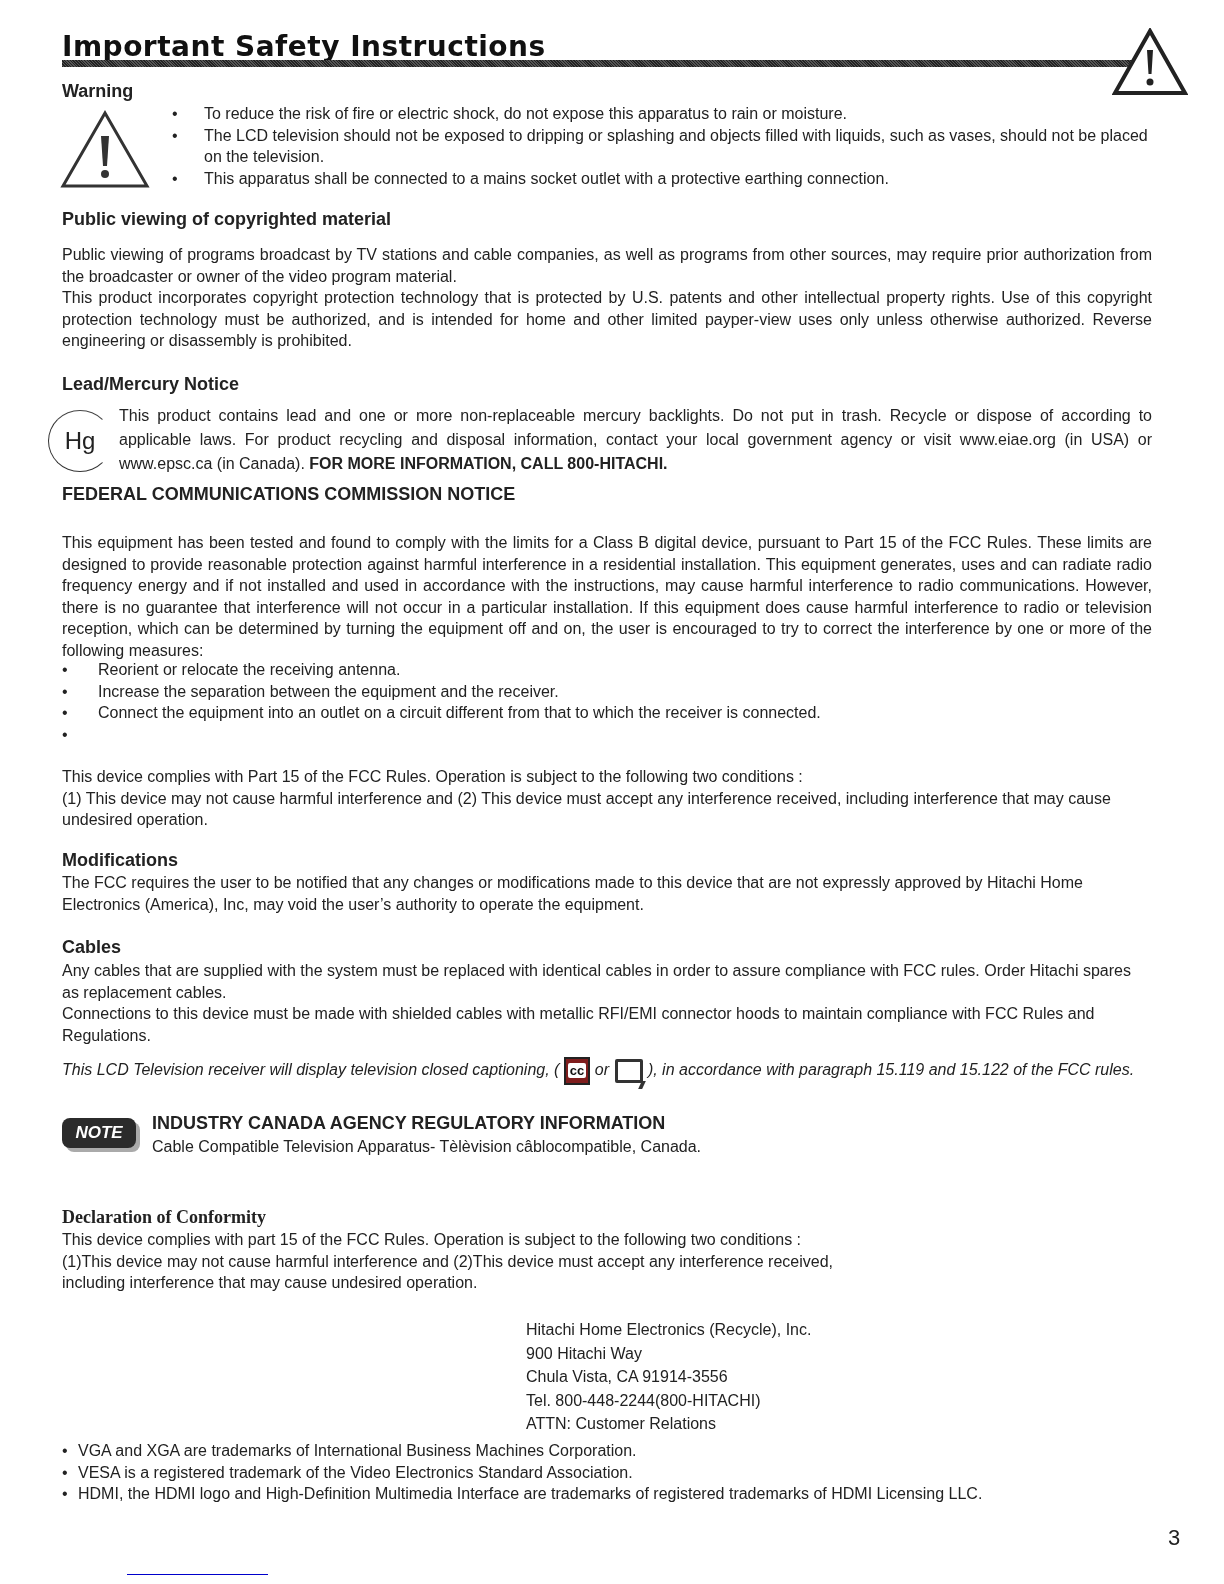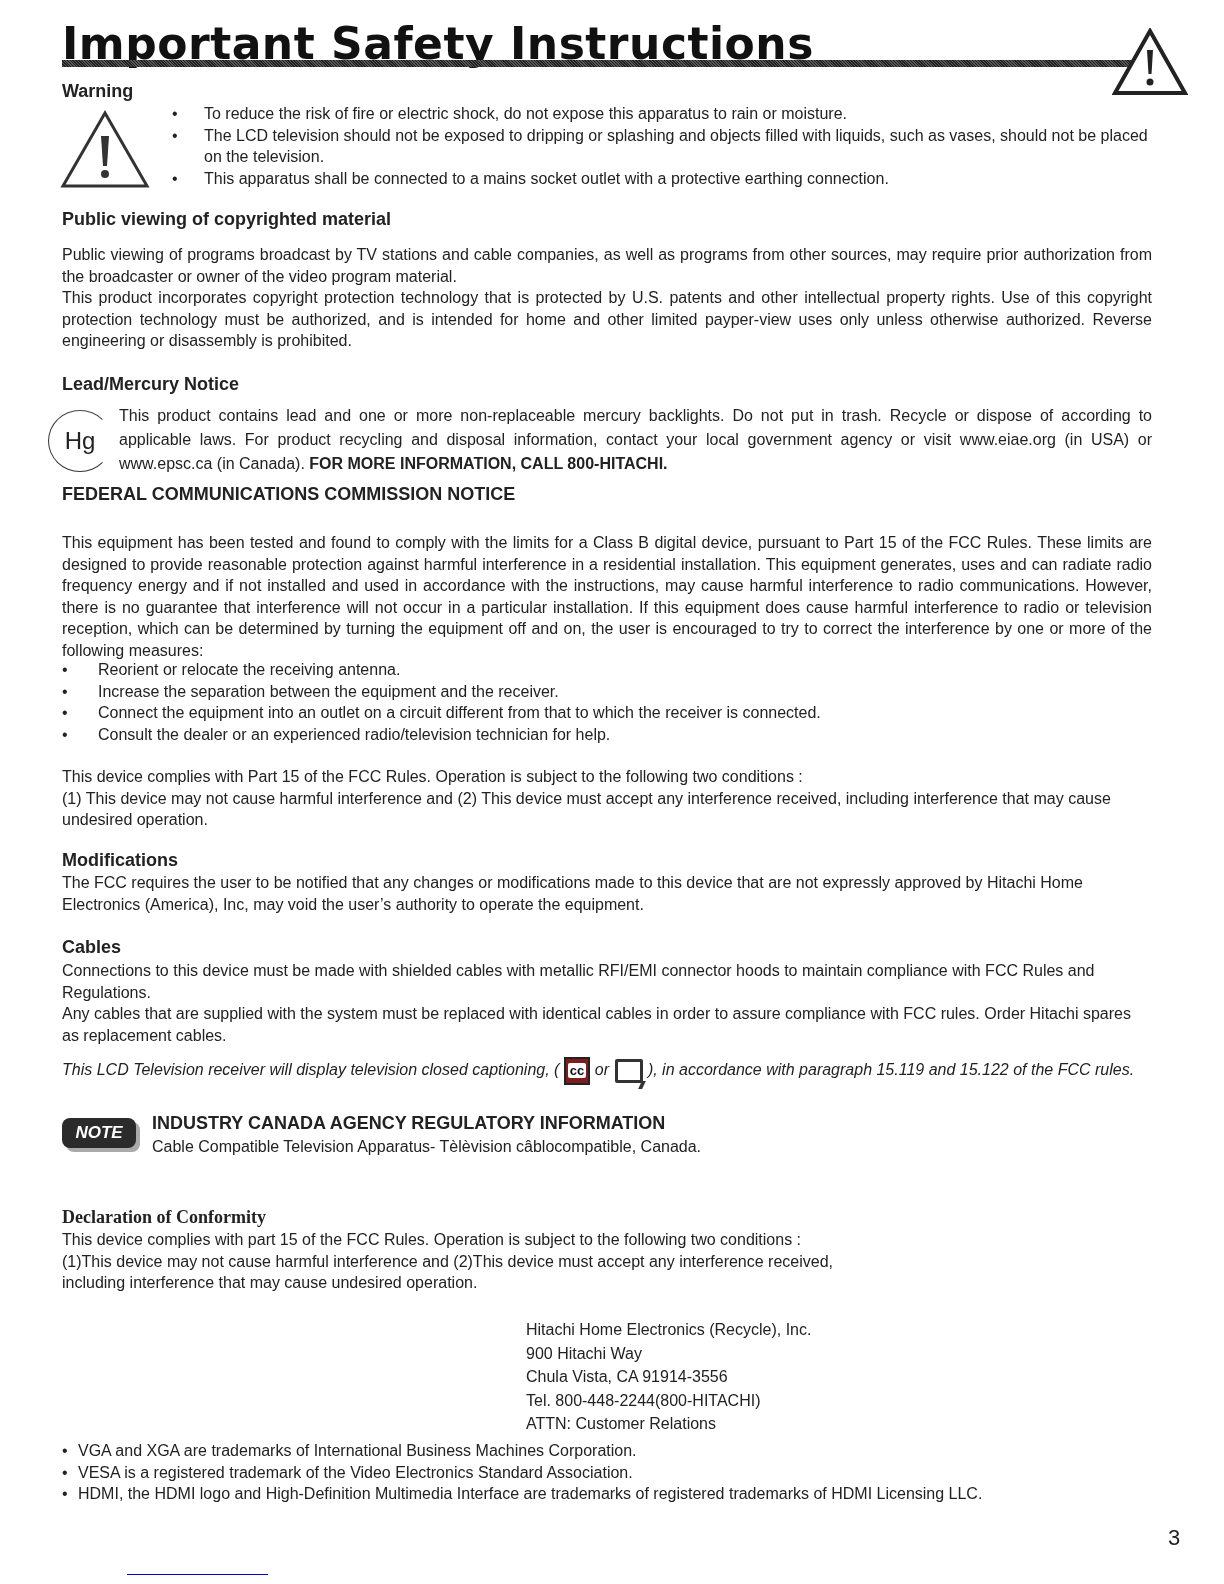--- a/index.html
+++ b/index.html
@@ -2,21 +2,21 @@
 <html><head>
 <meta charset="utf-8">
 <style>
   html, body { margin: 0; padding: 0; background: #ffffff; }
   body {
     width: 1224px; height: 1584px; position: relative; overflow: hidden;
     font-family: "Liberation Sans", sans-serif; color: #1a1a1a;
   }
   .abs { position: absolute; }
   .title {
-    left: 62px; top: 18px; font-size: 44px; font-weight: bold; letter-spacing: 0.5px;
+    left: 62px; top: 30px; font-size: 28px; font-weight: bold; letter-spacing: 0.5px;
     font-family: "DejaVu Sans", sans-serif; color: #111;
   }
   .title-rule {
     left: 62px; top: 60px; width: 1080px; height: 7px; background: #333;
     background-image: repeating-linear-gradient(45deg, #222 0 1px, #555 1px 2px);
   }
   .tri-big { left: 1112px; top: 28px; width: 76px; height: 68px; }
   .h { font-size: 18px; font-weight: bold; color: #222; }
   .p { font-size: 16px; line-height: 21.5px; color: #222; }
   .just { text-align: justify; text-align-last: left; }
@@ -87,34 +87,34 @@
 <div class="abs p just" style="left:119px; top:404px; width:1033px; line-height:24px;">
   <span>This product contains lead and one or more non-replaceable mercury backlights. Do not put in trash. Recycle or dispose of according to applicable laws. For product recycling and disposal information, contact your local government agency or visit www.eiae.org (in USA) or www.epsc.ca (in Canada). </span><b>FOR MORE INFORMATION, CALL 800-HITACHI.</b>
 </div>
 
 <div class="abs h" style="left:62px; top:484px;">FEDERAL COMMUNICATIONS COMMISSION NOTICE</div>
 <div class="abs p just" style="left:62px; top:532px; width:1090px;">This equipment has been tested and found to comply with the limits for a Class B digital device, pursuant to Part 15 of the FCC Rules. These limits are designed to provide reasonable protection against harmful interference in a residential installation. This equipment generates, uses and can radiate radio frequency energy and if not installed and used in accordance with the instructions, may cause harmful interference to radio communications. However, there is no guarantee that interference will not occur in a particular installation. If this equipment does cause harmful interference to radio or television reception, which can be determined by turning the equipment off and on, the user is encouraged to try to correct the interference by one or more of the following measures:</div>
 <div class="abs p fcc-bullets" style="left:62px; top:659px; width:1090px;">
   <div class="bullet-row"><span class="dot">•</span><span>Reorient or relocate the receiving antenna.</span></div>
   <div class="bullet-row"><span class="dot">•</span><span>Increase the separation between the equipment and the receiver.</span></div>
   <div class="bullet-row"><span class="dot">•</span><span>Connect the equipment into an outlet on a circuit different from that to which the receiver is connected.</span></div>
-  <div class="bullet-row"><span class="dot">•</span><span>Consult the dealer or an experienced radio/television technician for help.</span></div>
+  <div class="bullet-row"><span class="dot">•</span></div>
 </div>
 <div class="abs p" style="left:62px; top:766px; width:1090px;">
   <div>This device complies with Part 15 of the FCC Rules. Operation is subject to the following two conditions :</div>
   <div>(1) This device may not cause harmful interference and (2) This device must accept any interference received, including interference that may cause undesired operation.</div>
 </div>
 
 <div class="abs h" style="left:62px; top:850px;">Modifications</div>
 <div class="abs p" style="left:62px; top:872px; width:1090px;">The FCC requires the user to be notified that any changes or modifications made to this device that are not expressly approved by Hitachi Home Electronics (America), Inc, may void the user’s authority to operate the equipment.</div>
 
 <div class="abs h" style="left:62px; top:937px;">Cables</div>
 <div class="abs p" style="left:62px; top:960px; width:1090px;">
+  <div>Any cables that are supplied with the system must be replaced with identical cables in order to assure compliance with FCC rules. Order Hitachi spares as replacement cables.</div>
   <div>Connections to this device must be made with shielded cables with metallic RFI/EMI connector hoods to maintain compliance with FCC Rules and Regulations.</div>
-  <div>Any cables that are supplied with the system must be replaced with identical cables in order to assure compliance with FCC rules. Order Hitachi spares as replacement cables.</div>
 </div>
 
 <div class="abs p" style="left:62px; top:1057px; width:1090px; font-style:italic;">
   <span>This LCD Television receiver will display television closed captioning, ( </span><span class="cc-box"><span>cc</span></span><span> or </span><span class="bubble"></span><span> ), in accordance with paragraph 15.119 and 15.122 of the FCC rules.</span>
 </div>
 
 <div class="abs note">NOTE</div>
 <div class="abs h" style="left:152px; top:1113px;">INDUSTRY CANADA AGENCY REGULATORY INFORMATION</div>
 <div class="abs p" style="left:152px; top:1136px;">Cable Compatible Television Apparatus- Tèlèvision câblocompatible, Canada.</div>
 

